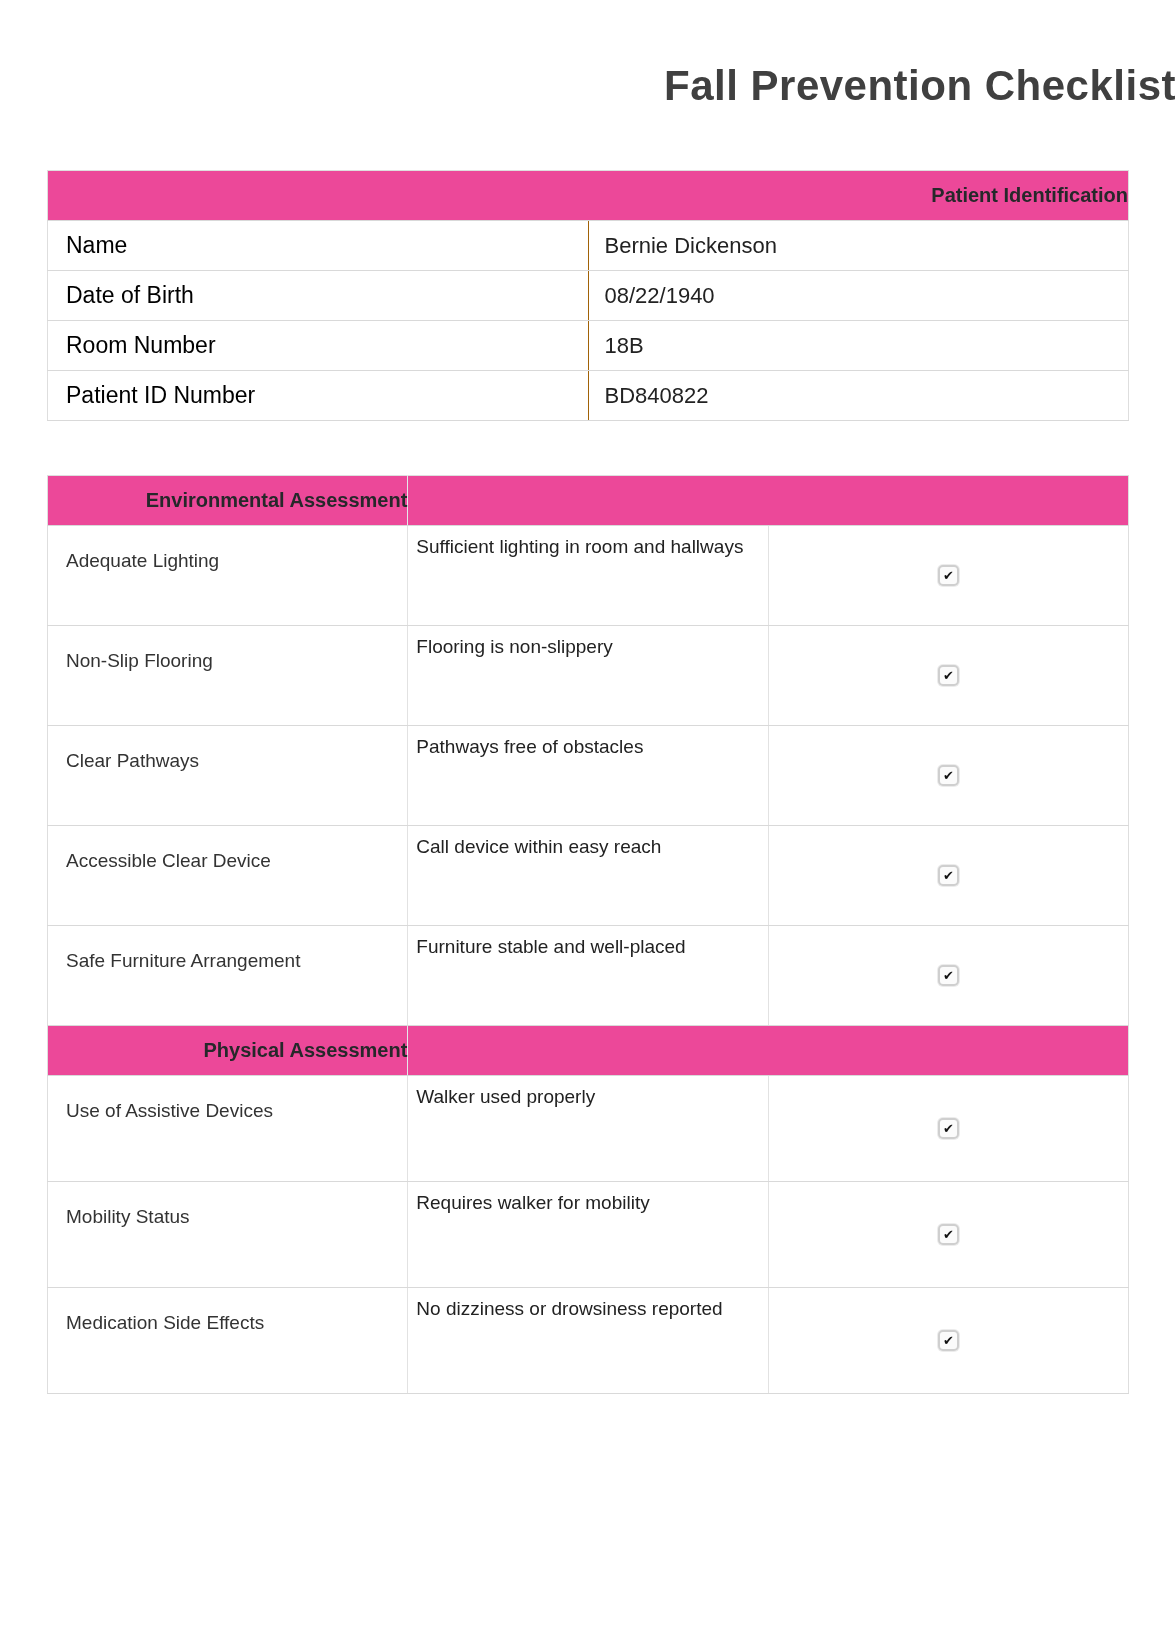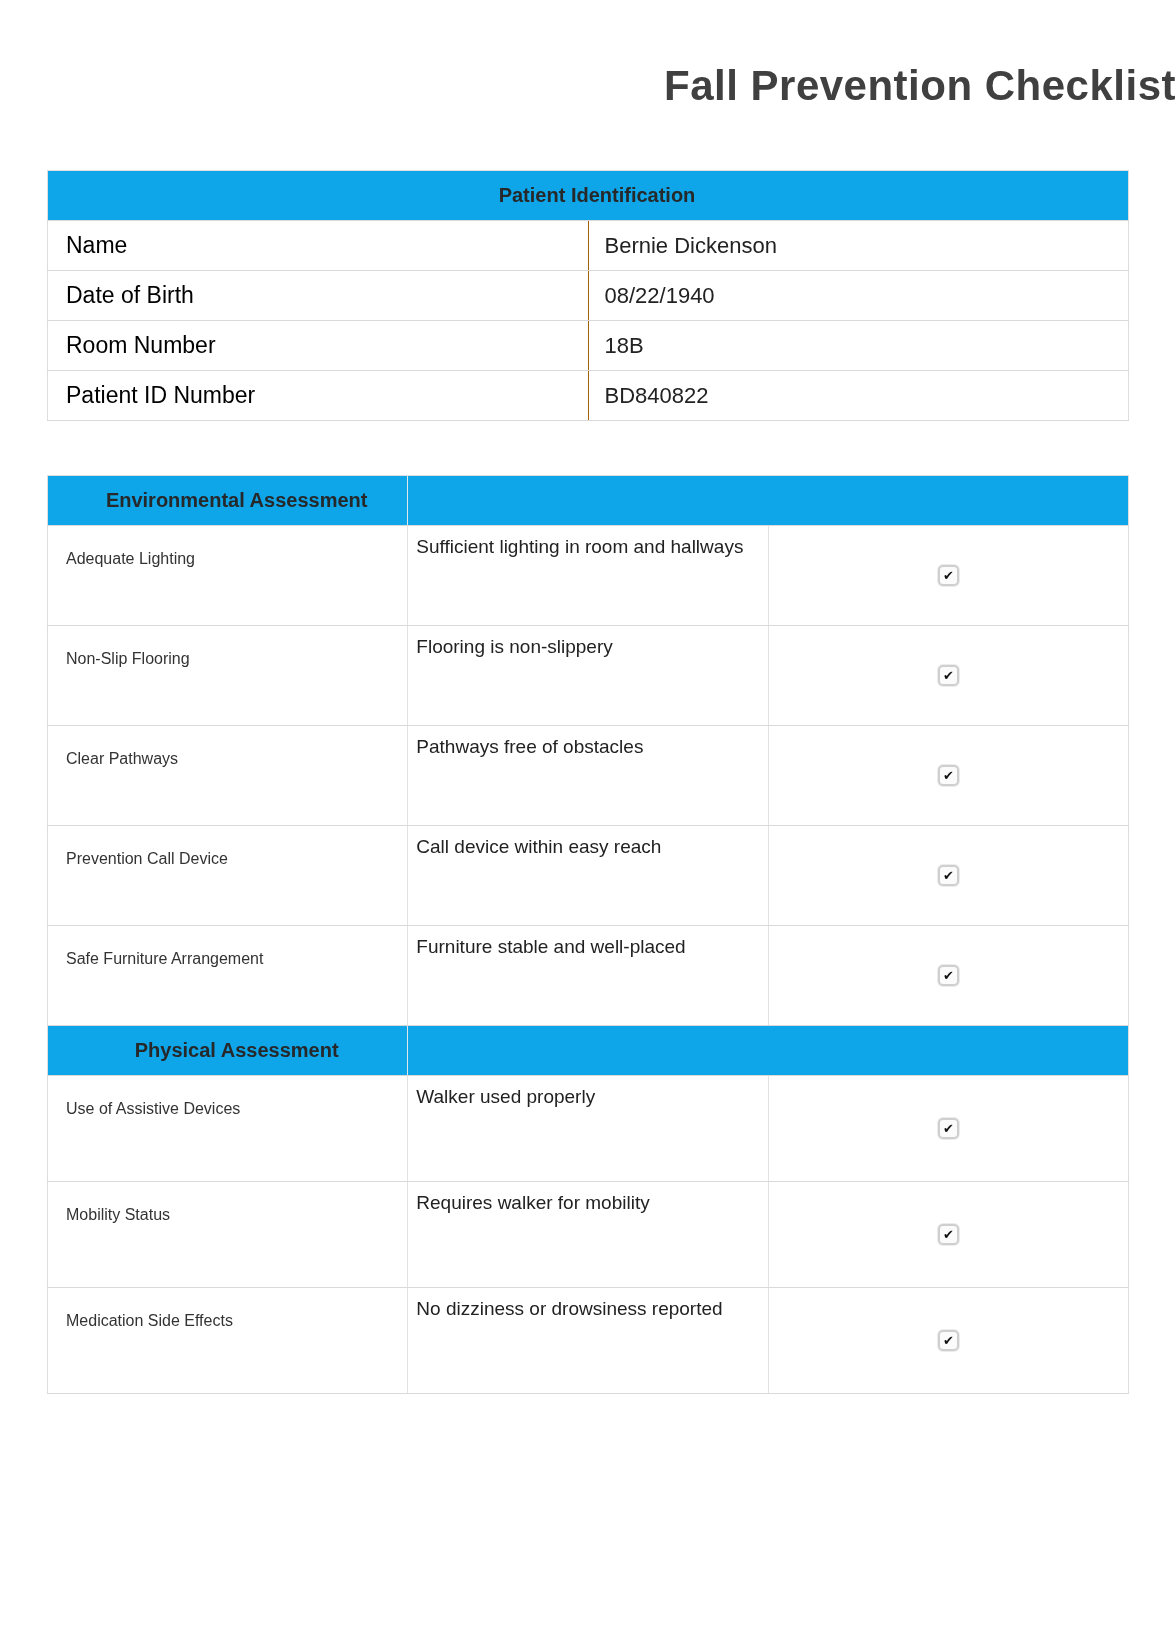--- a/index.html
+++ b/index.html
@@ -30,22 +30,22 @@
     margin-left: 47px;
     border-collapse: collapse;
     table-layout: fixed;
     border: 1px solid #dedede;
   }
 
   table.patient { margin-top: 60px; }
   table.assessment { margin-top: 54px; }
 
   th.section {
-    background: #0ea5e9;
-    text-align: center;
+    background: #ec4899;
+    text-align: right;
     font-size: 20px;
     font-weight: 700;
     color: #26282a;
     height: 50px;
     padding: 0 0 0 18px;
     border-bottom: 1px solid #d9d9d9;
   }
   tr.section-row th + th { border-left: 1px solid #e4e7ea; }
 
   
@@ -70,21 +70,21 @@
 
   
   td.alabel, td.adesc, td.acheck {
     border-top: 1px solid #d9d9d9;
     border-bottom: 1px solid #d9d9d9;
   }
   tr.sec0 td { height: 100px; }
   tr.sec1 td { height: 106px; }
   td.alabel {
     width: 368px;
-    font-size: 16px;
+    font-size: 19px;
     color: #333333;
     vertical-align: top;
     padding: 24px 12px 0 18px;
     border-right: 1px solid #e2e2e2;
   }
   td.adesc {
     font-size: 19px;
     color: #222222;
     vertical-align: top;
     padding: 10px 12px 16px 8px;
@@ -167,21 +167,21 @@
     </td>
   </tr>
         <tr class="sec0">
     <td class="alabel">Clear Pathways</td>
     <td class="adesc">Pathways free of obstacles</td>
     <td class="acheck">
       <span class="checkbox">✔</span>
     </td>
   </tr>
         <tr class="sec0">
-    <td class="alabel">Prevention Call Device</td>
+    <td class="alabel">Accessible Clear Device</td>
     <td class="adesc">Call device within easy reach</td>
     <td class="acheck">
       <span class="checkbox">✔</span>
     </td>
   </tr>
         <tr class="sec0">
     <td class="alabel">Safe Furniture Arrangement</td>
     <td class="adesc">Furniture stable and well-placed</td>
     <td class="acheck">
       <span class="checkbox">✔</span>

